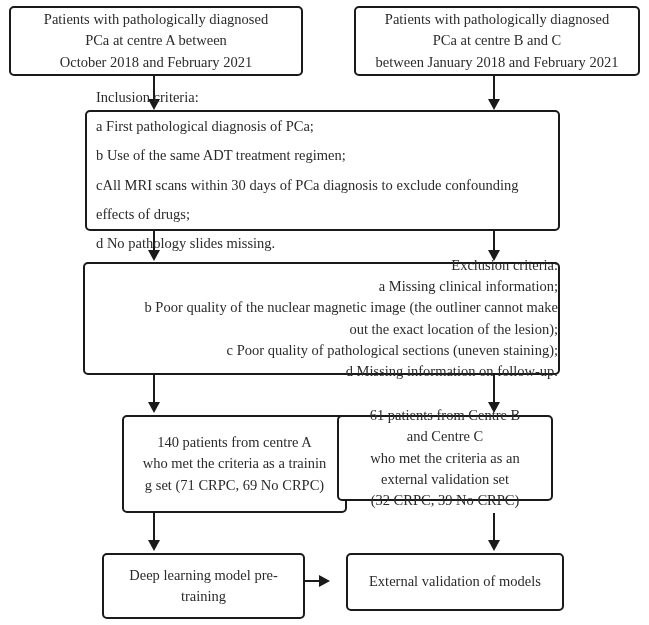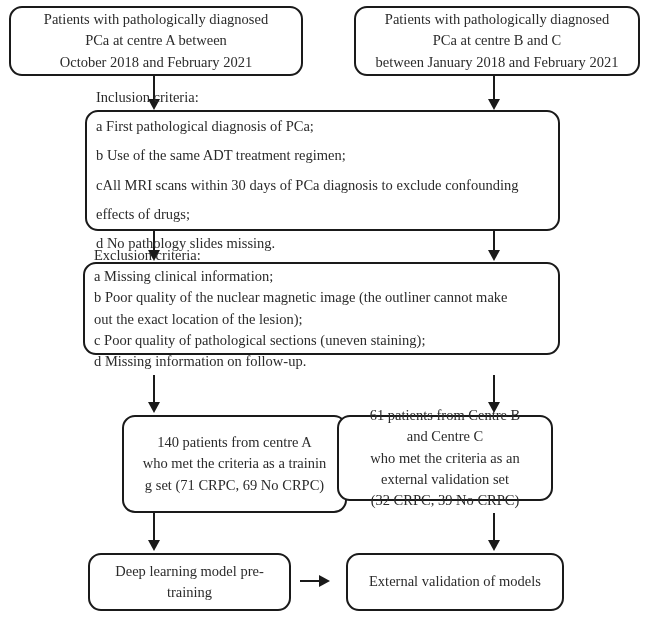--- a/index.html
+++ b/index.html
@@ -13,41 +13,41 @@
     height: 625px;
     background: #ffffff;
     font-family: "Liberation Serif", "DejaVu Serif", serif;
     color: #2b2b2b;
     overflow: hidden;
   }
   .node {
     position: absolute;
     box-sizing: border-box;
     border: 2px solid #1a1a1a;
-    border-radius: 13px;
+    border-radius: 5px;
     background: #ffffff;
     display: flex;
     flex-direction: column;
     justify-content: center;
     font-size: 14.5px;
     line-height: 1.45;
     z-index: 2;
   }
   .node .ln { display: block; white-space: pre; }
   .center { text-align: center; }
   .left { text-align: left; padding-left: 9px; }
 
   
   #n-src-a        { left: 9px;   top: 6px;   width: 294px; height: 70px;  }
   #n-src-bc       { left: 354px; top: 6px;   width: 286px; height: 70px;  }
   #n-inclusion    { left: 85px;  top: 110px; width: 475px; height: 121px; gap: 8px; }
-  #n-exclusion    { left: 83px;  top: 262px; width: 477px; height: 93px; }
+  #n-exclusion    { left: 83px;  top: 262px; width: 477px; height: 113px; align-items: flex-end; }
   #n-training     { left: 82px;  top: 415px; width: 225px; height: 98px; margin-left: 40px;  }
   #n-validation   { left: 337px; top: 415px; width: 216px; height: 86px;  }
-  #n-pretrain     { left: 88px;  top: 553px; width: 203px; height: 58px;  }
+  #n-pretrain     { left: 102px;  top: 553px; width: 203px; height: 66px;  }
   #n-extval       { left: 346px; top: 553px; width: 218px; height: 58px;  }
 
   
   .vline {
     position: absolute;
     width: 2px;
     background: #1a1a1a;
     z-index: 1;
   }
   .hline {

